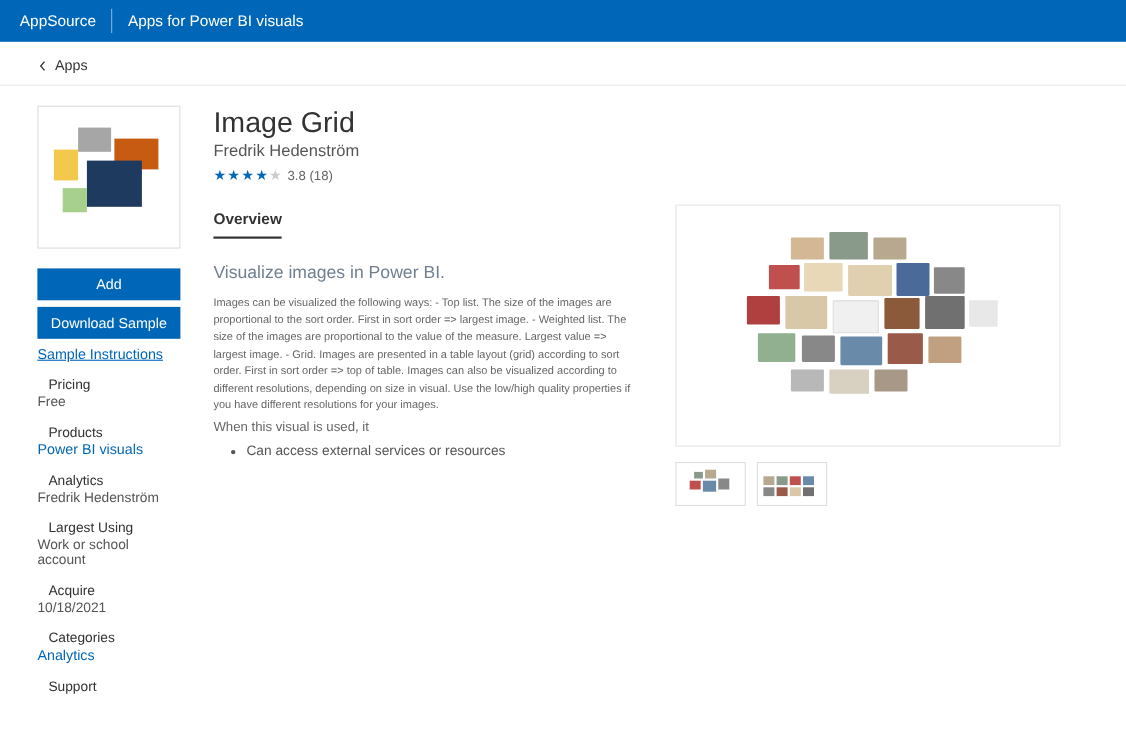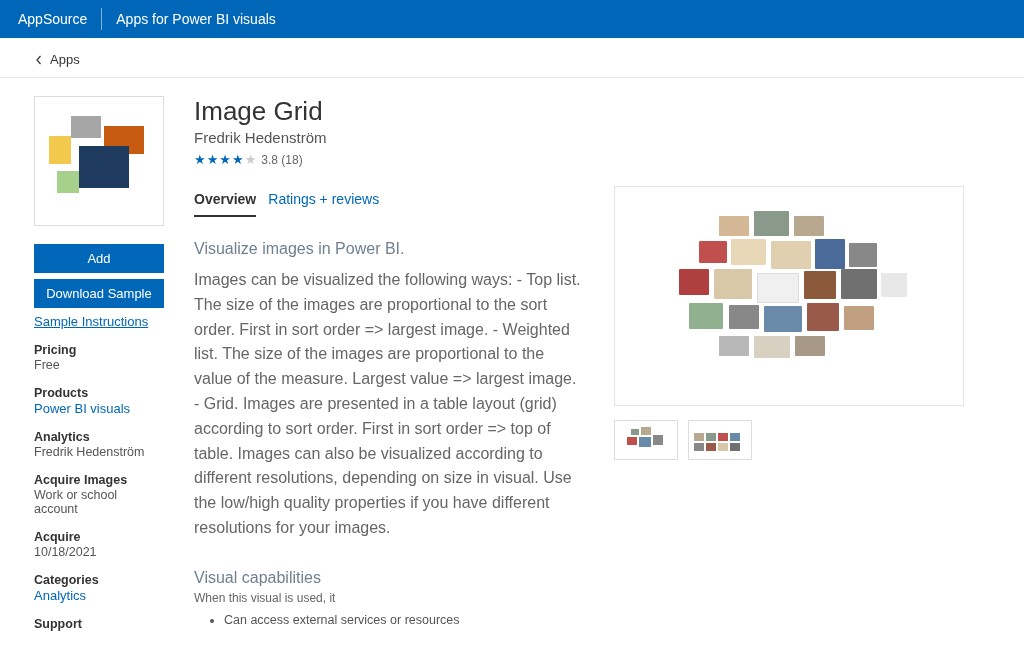--- a/index.html
+++ b/index.html
@@ -10,33 +10,33 @@
   .breadcrumb svg { width: 10px; height: 10px; margin-right: 6px; }
   .content { display: flex; padding: 18px 20px 40px 34px; gap: 30px; }
   .leftcol { width: 130px; flex-shrink: 0; }
   .app-icon-box { width: 130px; height: 130px; border: 1px solid #ddd; display: flex; align-items: center; justify-content: center; margin-bottom: 18px; }
   .app-icon-inner { width: 100px; height: 90px; position: relative; }
   .rect { position: absolute; }
   .btn { display: block; width: 130px; text-align: center; padding: 7px 0; background: #0067b8; color: #fff; font-size: 13px; margin-bottom: 6px; cursor: pointer; border: none; }
   .link { color: #0067b8; font-size: 13px; cursor: pointer; }
   .link.underline { text-decoration: underline; }
   .meta-block { margin-top: 14px; font-size: 12.5px; }
-  .meta-block .label { font-weight: 700; color: #333; margin-bottom: 1px; }
+  .meta-block .label { font-weight: 400; color: #333; margin-bottom: 1px; margin-left: 10px; }
   .meta-block .value { color: #555; }
   .meta-block .value.link { color: #0067b8; }
   .maincol { flex: 1; max-width: 440px; }
   .title { font-size: 26px; font-weight: 400; color: #333; }
   .author { font-size: 15px; color: #555; margin-top: 2px; }
   .rating-row { display: flex; align-items: center; margin-top: 6px; font-size: 12px; color: #666; }
   .stars { color: #0067b8; letter-spacing: 1px; margin-right: 4px; font-size: 13px; }
   .star-empty { color: #ccc; }
-  .tabs { display: flex; gap: 12px; margin-top: 18px; border-bottom: 1px solid transparent; }
+  .tabs { display: flex; gap: 24px; margin-top: 18px; border-bottom: 1px solid transparent; }
   .tab { padding: 6px 0 8px 0; font-size: 14px; cursor: pointer; color: #0067b8; }
   .tab.active { color: #333; font-weight: 600; border-bottom: 2px solid #333; }
-  .desc { font-size: 16px; color: #666; line-height: 1.55; margin-top: 10px; }
+  .desc { font-size: 10px; color: #666; line-height: 1.55; margin-top: 10px; }
   .cap-sub { font-size: 12px; color: #666; margin-top: 4px; }
   .cap-list { margin-top: 8px; padding-left: 30px; font-size: 12.5px; color: #555; }
   .cap-list li { margin-bottom: 4px; }
   .rightcol { flex: 1; padding-top: 90px; }
   .preview-large { border: 1px solid #e5e5e5; width: 350px; height: 220px; display:flex; align-items:center; justify-content:center; position:relative; overflow:hidden; }
   .thumbs { display: flex; gap: 10px; margin-top: 14px; }
   .thumb { width: 64px; height: 40px; border: 1px solid #ddd; display:flex; align-items:center; justify-content:center; overflow:hidden; cursor:pointer; }
   .mini-grid .m { position:absolute; border-radius:1px; }
   .subhead-style { color:#708090; font-size:16px; font-weight:400; margin-top:22px; }
 </style>
@@ -81,21 +81,21 @@
     </div>
     <div class="meta-block">
       <div class="label">Products</div>
       <div class="value link">Power BI visuals</div>
     </div>
     <div class="meta-block">
       <div class="label">Analytics</div>
       <div class="value">Fredrik Hedenström</div>
     </div>
     <div class="meta-block">
-      <div class="label">Acquire Images</div>
+      <div class="label">Largest Using</div>
       <div class="value">Work or school account</div>
     </div>
     <div class="meta-block">
       <div class="label">Acquire</div>
       <div class="value">10/18/2021</div>
     </div>
     <div class="meta-block">
       <div class="label">Categories</div>
       <div class="value link">Analytics</div>
     </div>
@@ -110,27 +110,25 @@
     <div class="title">Image Grid</div>
     <div class="author">Fredrik Hedenström</div>
     <div class="rating-row">
       <span class="stars">★★★★<span class="star-empty">★</span></span>
       <span>3.8</span>&nbsp;
       <span>(18)</span>
     </div>
 
     <div class="tabs">
       <div class="tab active">Overview</div>
-      <div class="tab">Ratings + reviews</div>
     </div>
 
     <h3 class="subhead-style">Visualize images in Power BI.</h3>
     <div class="desc">Images can be visualized the following ways: - Top list. The size of the images are proportional to the sort order. First in sort order =&gt; largest image. - Weighted list. The size of the images are proportional to the value of the measure. Largest value =&gt; largest image. - Grid. Images are presented in a table layout (grid) according to sort order. First in sort order =&gt; top of table. Images can also be visualized according to different resolutions, depending on size in visual. Use the low/high quality properties if you have different resolutions for your images.</div>
 
-    <h3 class="subhead-style" style="margin-top:28px;">Visual capabilities</h3>
     <div class="cap-sub">When this visual is used, it</div>
     <ul class="cap-list">
       <li>Can access external services or resources</li>
     </ul>
   </div>
 
   <div class="rightcol">
     <div class="preview-large">
       <div style="position:relative;width:260px;height:170px;">
         <div class="mini-grid">

